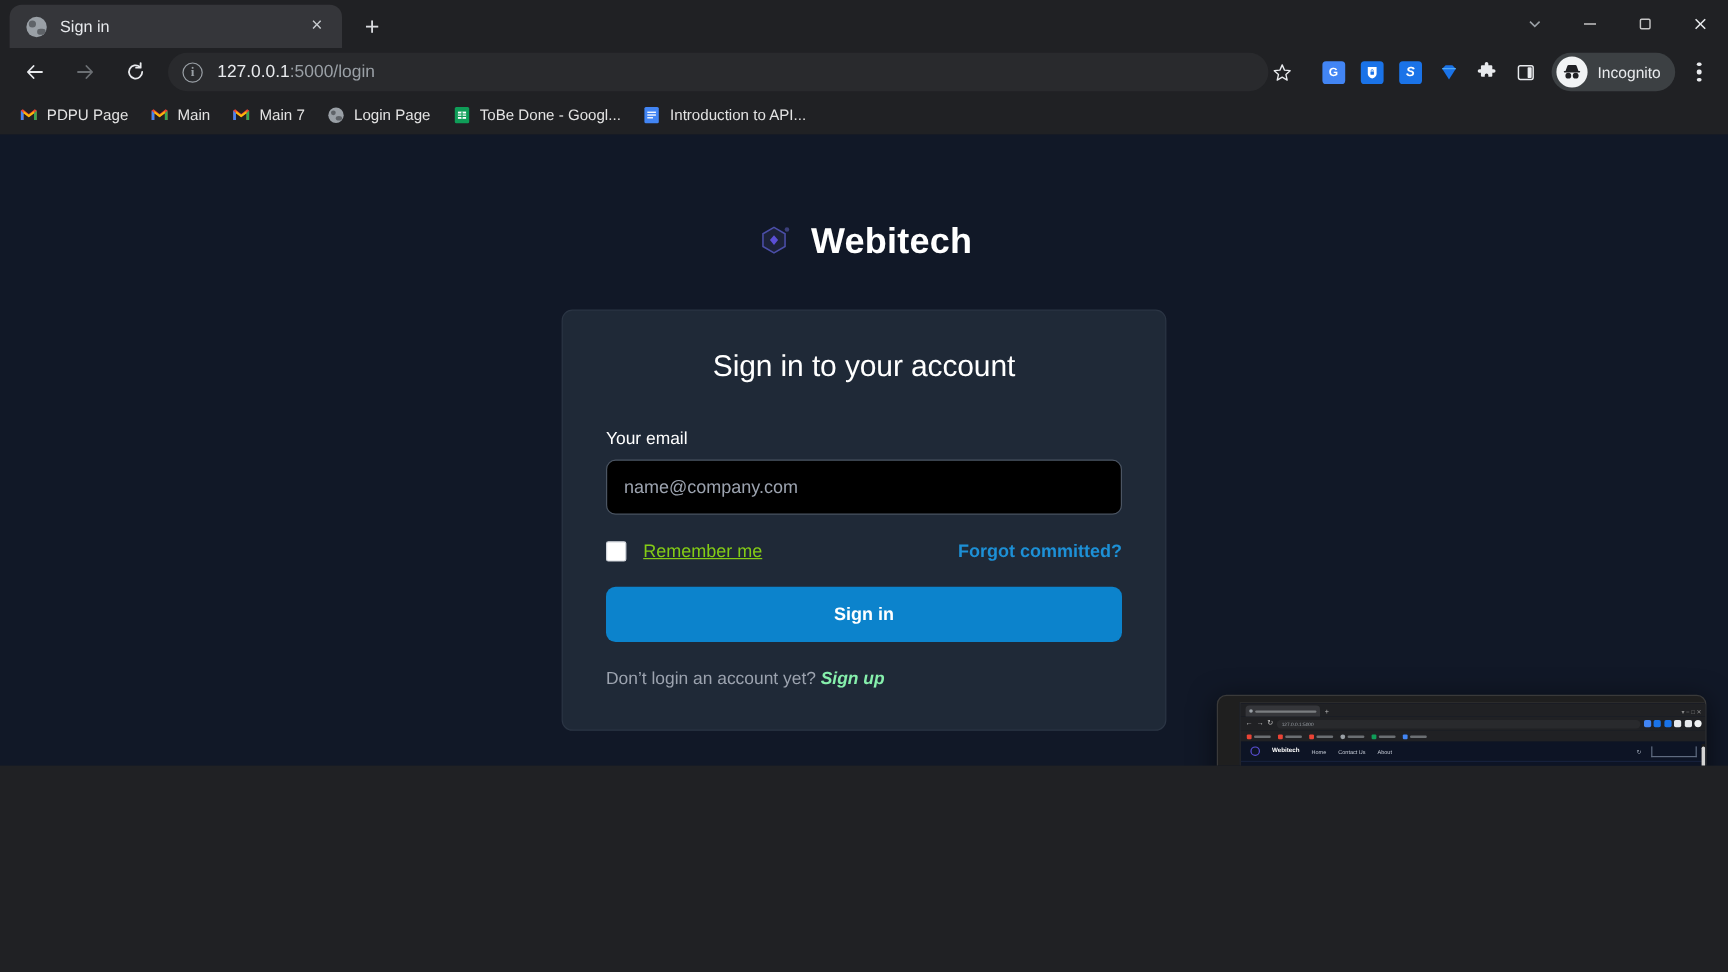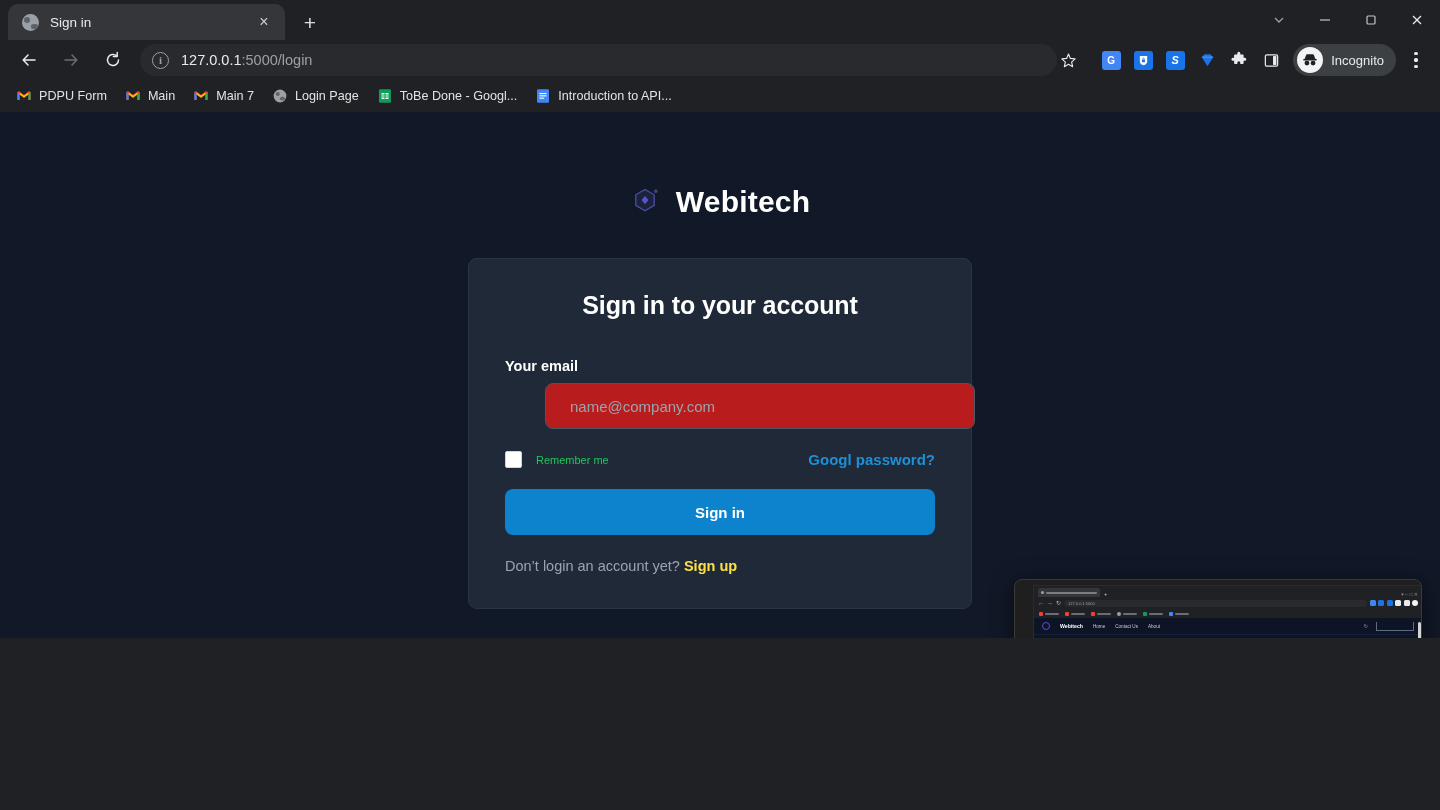--- a/index.html
+++ b/index.html
@@ -133,58 +133,58 @@
   }
   .brand-logo { width: 32px; height: 34px; position: relative; }
   .brand-name { color: #ffffff; font-size: 30px; font-weight: bold; letter-spacing: .2px; }
 
   .card {
     width: 504px; margin: 39px auto 0;
     background: #1f2937; border: 1px solid #2b3544; border-radius: 9px;
     padding: 32px 36px 34px;
   }
   .card-title {
-    color: #ffffff; font-size: 25px; font-weight: bold; text-align: center;
+    color: #ffffff; font-size: 25px; font-weight: normal; text-align: center;
     margin-bottom: 38px; letter-spacing: -.1px;
   }
   .field-label {
-    color: #ffffff; font-size: 14.5px; font-weight: bold; margin-bottom: 9px; display: block;
+    color: #ffffff; font-size: 14.5px; font-weight: normal; margin-bottom: 9px; display: block;
   }
   .field-input {
-    width: 100%; height: 46px; background: #b91c1c; border: 1px solid #4b5563;
-    border-radius: 8px; color: #e5e7eb; font-size: 15px; padding: 0 24px;
-    font-family: "Liberation Sans", sans-serif; outline: none; display: block; margin-left: 40px;
+    width: 100%; height: 46px; background: #000000; border: 1px solid #4b5563;
+    border-radius: 8px; color: #e5e7eb; font-size: 15px; padding: 0 14px;
+    font-family: "Liberation Sans", sans-serif; outline: none; display: block;
   }
   .field-input::placeholder { color: #9ca3af; }
   .field-block { margin-bottom: 22px; }
   .field-block.pw { margin-bottom: 19px; }
   .pw-dots {
     width: 100%; height: 46px; background: #374151; border: 1px solid #4b5563;
     border-radius: 8px; color: #aeb6c2; font-size: 13px; padding: 0 14px;
     display: flex; align-items: center; letter-spacing: 2.6px;
   }
   .row-opts {
     display: flex; align-items: center; justify-content: space-between; margin-bottom: 21px;
   }
   .remember { display: flex; align-items: center; gap: 14px; }
   .cbox {
     width: 17px; height: 17px; background: #ffffff; border: 1px solid #d1d5db;
     border-radius: 2px; display: block;
   }
-  .remember-label { color: #22c55e; font-size: 11px; }
+  .remember-label { color: #84cc16; font-size: 15px; text-decoration: underline; }
   .forgot { color: #1d90d6; font-size: 15px; font-weight: bold; text-decoration: none; }
   .signin-btn {
     width: 100%; height: 46px; background: #0c83cc; border: none; border-radius: 8px;
     color: #ffffff; font-size: 15px; font-weight: bold;
     font-family: "Liberation Sans", sans-serif; cursor: pointer; display: block;
   }
   .signup-row {
     margin-top: 23px; color: #9ca3af; font-size: 14.5px; text-align: left;
   }
-  .signup-link { color: #fde047; font-weight: bold; text-decoration: none; }
+  .signup-link { color: #86efac; font-weight: bold; text-decoration: none; font-style: italic; }
 
   
   .toast {
     position: absolute; left: 1014px; top: 467px; width: 408px; height: 327px;
     background: #1f1f1f; border: 1px solid #3a3a3a; border-radius: 8px;
     overflow: hidden; box-shadow: 0 4px 22px rgba(0,0,0,.55);
   }
   .toast-thumb {
     position: absolute; left: 18px; top: 5px; width: 390px; height: 203px;
     background: #0e1628; border: 1px solid #2b2b2b; overflow: hidden;
@@ -363,21 +363,21 @@
   <div class="bookmarks">
     <div class="bm">
       <span class="bm-ico">
         <svg width="16" height="16" viewBox="0 0 16 16">
             <path d="M1.4 4 v8 h2.2 V6.4 L8 9.8 l4.4 -3.4 V12 h2.2 V4 l-1.6 -.9 L8 7 L3 3.1 Z" fill="#EA4335"></path>
             <path d="M1.4 4 v8 h2.2 V6.4 Z" fill="#4285F4"></path>
             <path d="M12.4 6.4 V12 h2.2 V4 Z" fill="#34A853"></path>
             <path d="M3.6 6.4 L8 9.8 l4.4 -3.4 v-2 L8 7.6 L3.6 4.4 Z" fill="#FBBC04"></path>
           </svg>
       </span>
-      <span class="bm-label">PDPU Form</span>
+      <span class="bm-label">PDPU Page</span>
     </div>
     <div class="bm">
       <span class="bm-ico">
         <svg width="16" height="16" viewBox="0 0 16 16">
             <path d="M1.4 4 v8 h2.2 V6.4 L8 9.8 l4.4 -3.4 V12 h2.2 V4 l-1.6 -.9 L8 7 L3 3.1 Z" fill="#EA4335"></path>
             <path d="M1.4 4 v8 h2.2 V6.4 Z" fill="#4285F4"></path>
             <path d="M12.4 6.4 V12 h2.2 V4 Z" fill="#34A853"></path>
             <path d="M3.6 6.4 L8 9.8 l4.4 -3.4 v-2 L8 7.6 L3.6 4.4 Z" fill="#FBBC04"></path>
           </svg>
       </span>
@@ -449,21 +449,21 @@
         <label class="field-label">Your email</label>
         <input class="field-input" type="text" placeholder="name@company.com" style="">
       </div>
 
 
       <div class="row-opts">
         <div class="remember">
           <span class="cbox"></span>
           <span class="remember-label">Remember me</span>
         </div>
-        <a class="forgot" href="#">Googl password?</a>
+        <a class="forgot" href="#">Forgot committed?</a>
       </div>
 
       <button class="signin-btn">Sign in</button>
 
       <div class="signup-row">
         <span>Don’t login an account yet?</span>
         <a class="signup-link" href="#">Sign up</a>
       </div>
     </div>
 

